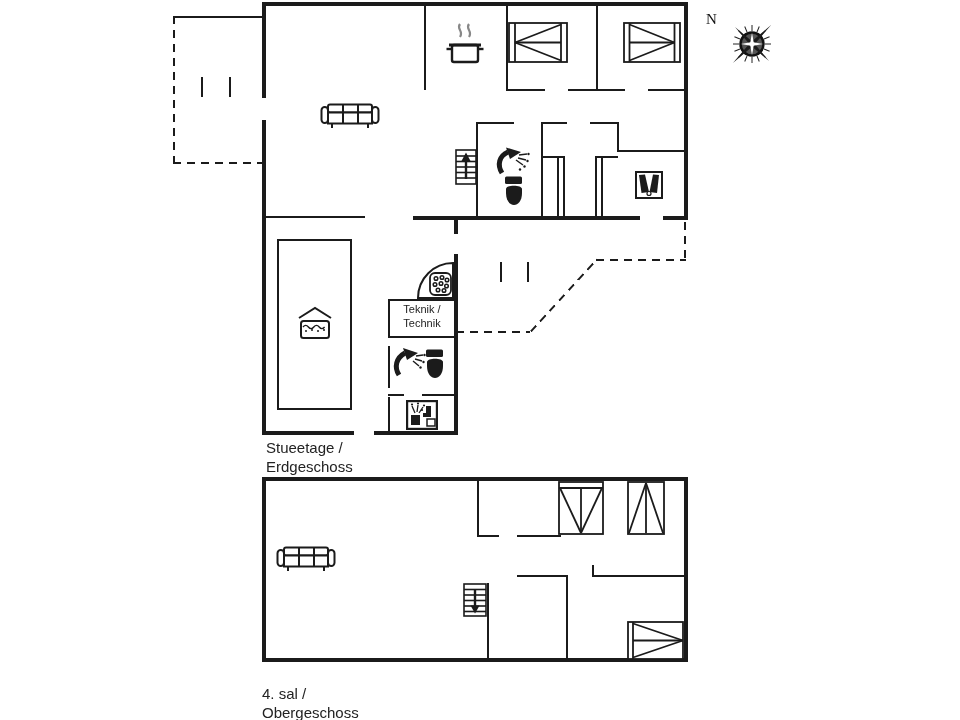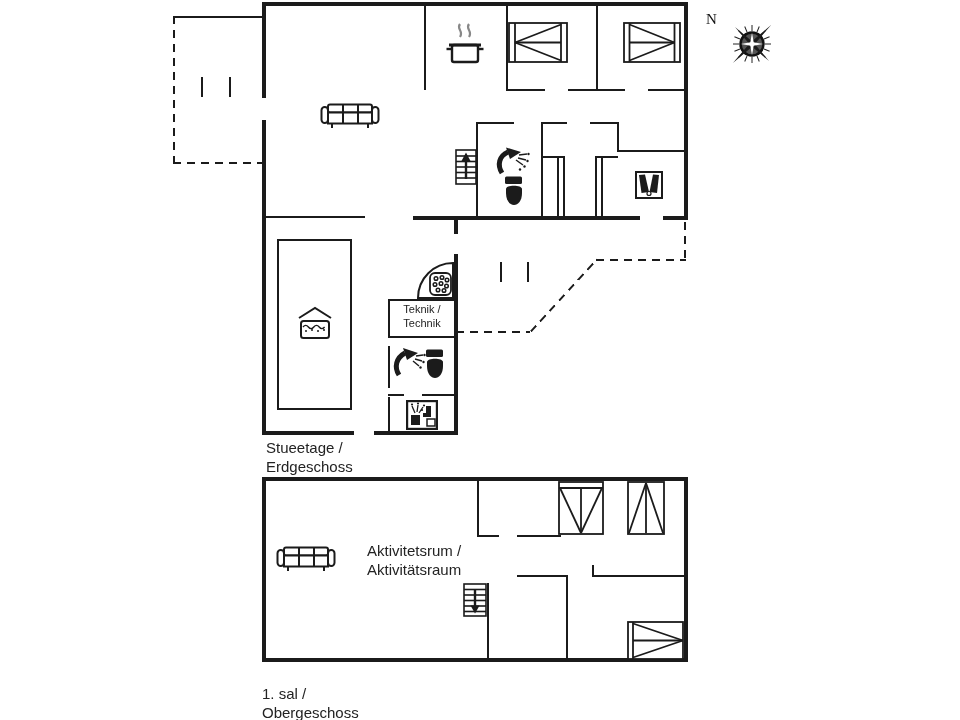--- a/index.html
+++ b/index.html
@@ -356,22 +356,18 @@
   <div class="icon" style="left:627px;top:621px">
     <svg width="57" height="39" viewBox="0 0 57 39" fill="none" stroke="#1b1b1b" stroke-width="1.8">
       <rect x="1" y="1" width="55" height="37" fill="#fff"></rect>
       <line x1="6" y1="1" x2="6" y2="38"></line>
       <line x1="6" y1="19.5" x2="56" y2="19.5"></line>
       <line x1="6" y1="2.5" x2="56" y2="19.5"></line>
         <line x1="6" y1="36.5" x2="56" y2="19.5"></line>
     </svg>
   </div>
 
-  <div class="lbl" style="left:367px;top:541px">
-    <div>Aktivitetsrum /</div>
-    <div>Aktivitätsraum</div>
-  </div>
   <div class="lbl" style="left:262px;top:684px">
-    <div>1. sal /</div>
+    <div>4. sal /</div>
     <div>Obergeschoss</div>
   </div>
 
 </div>
 
 </body></html>

